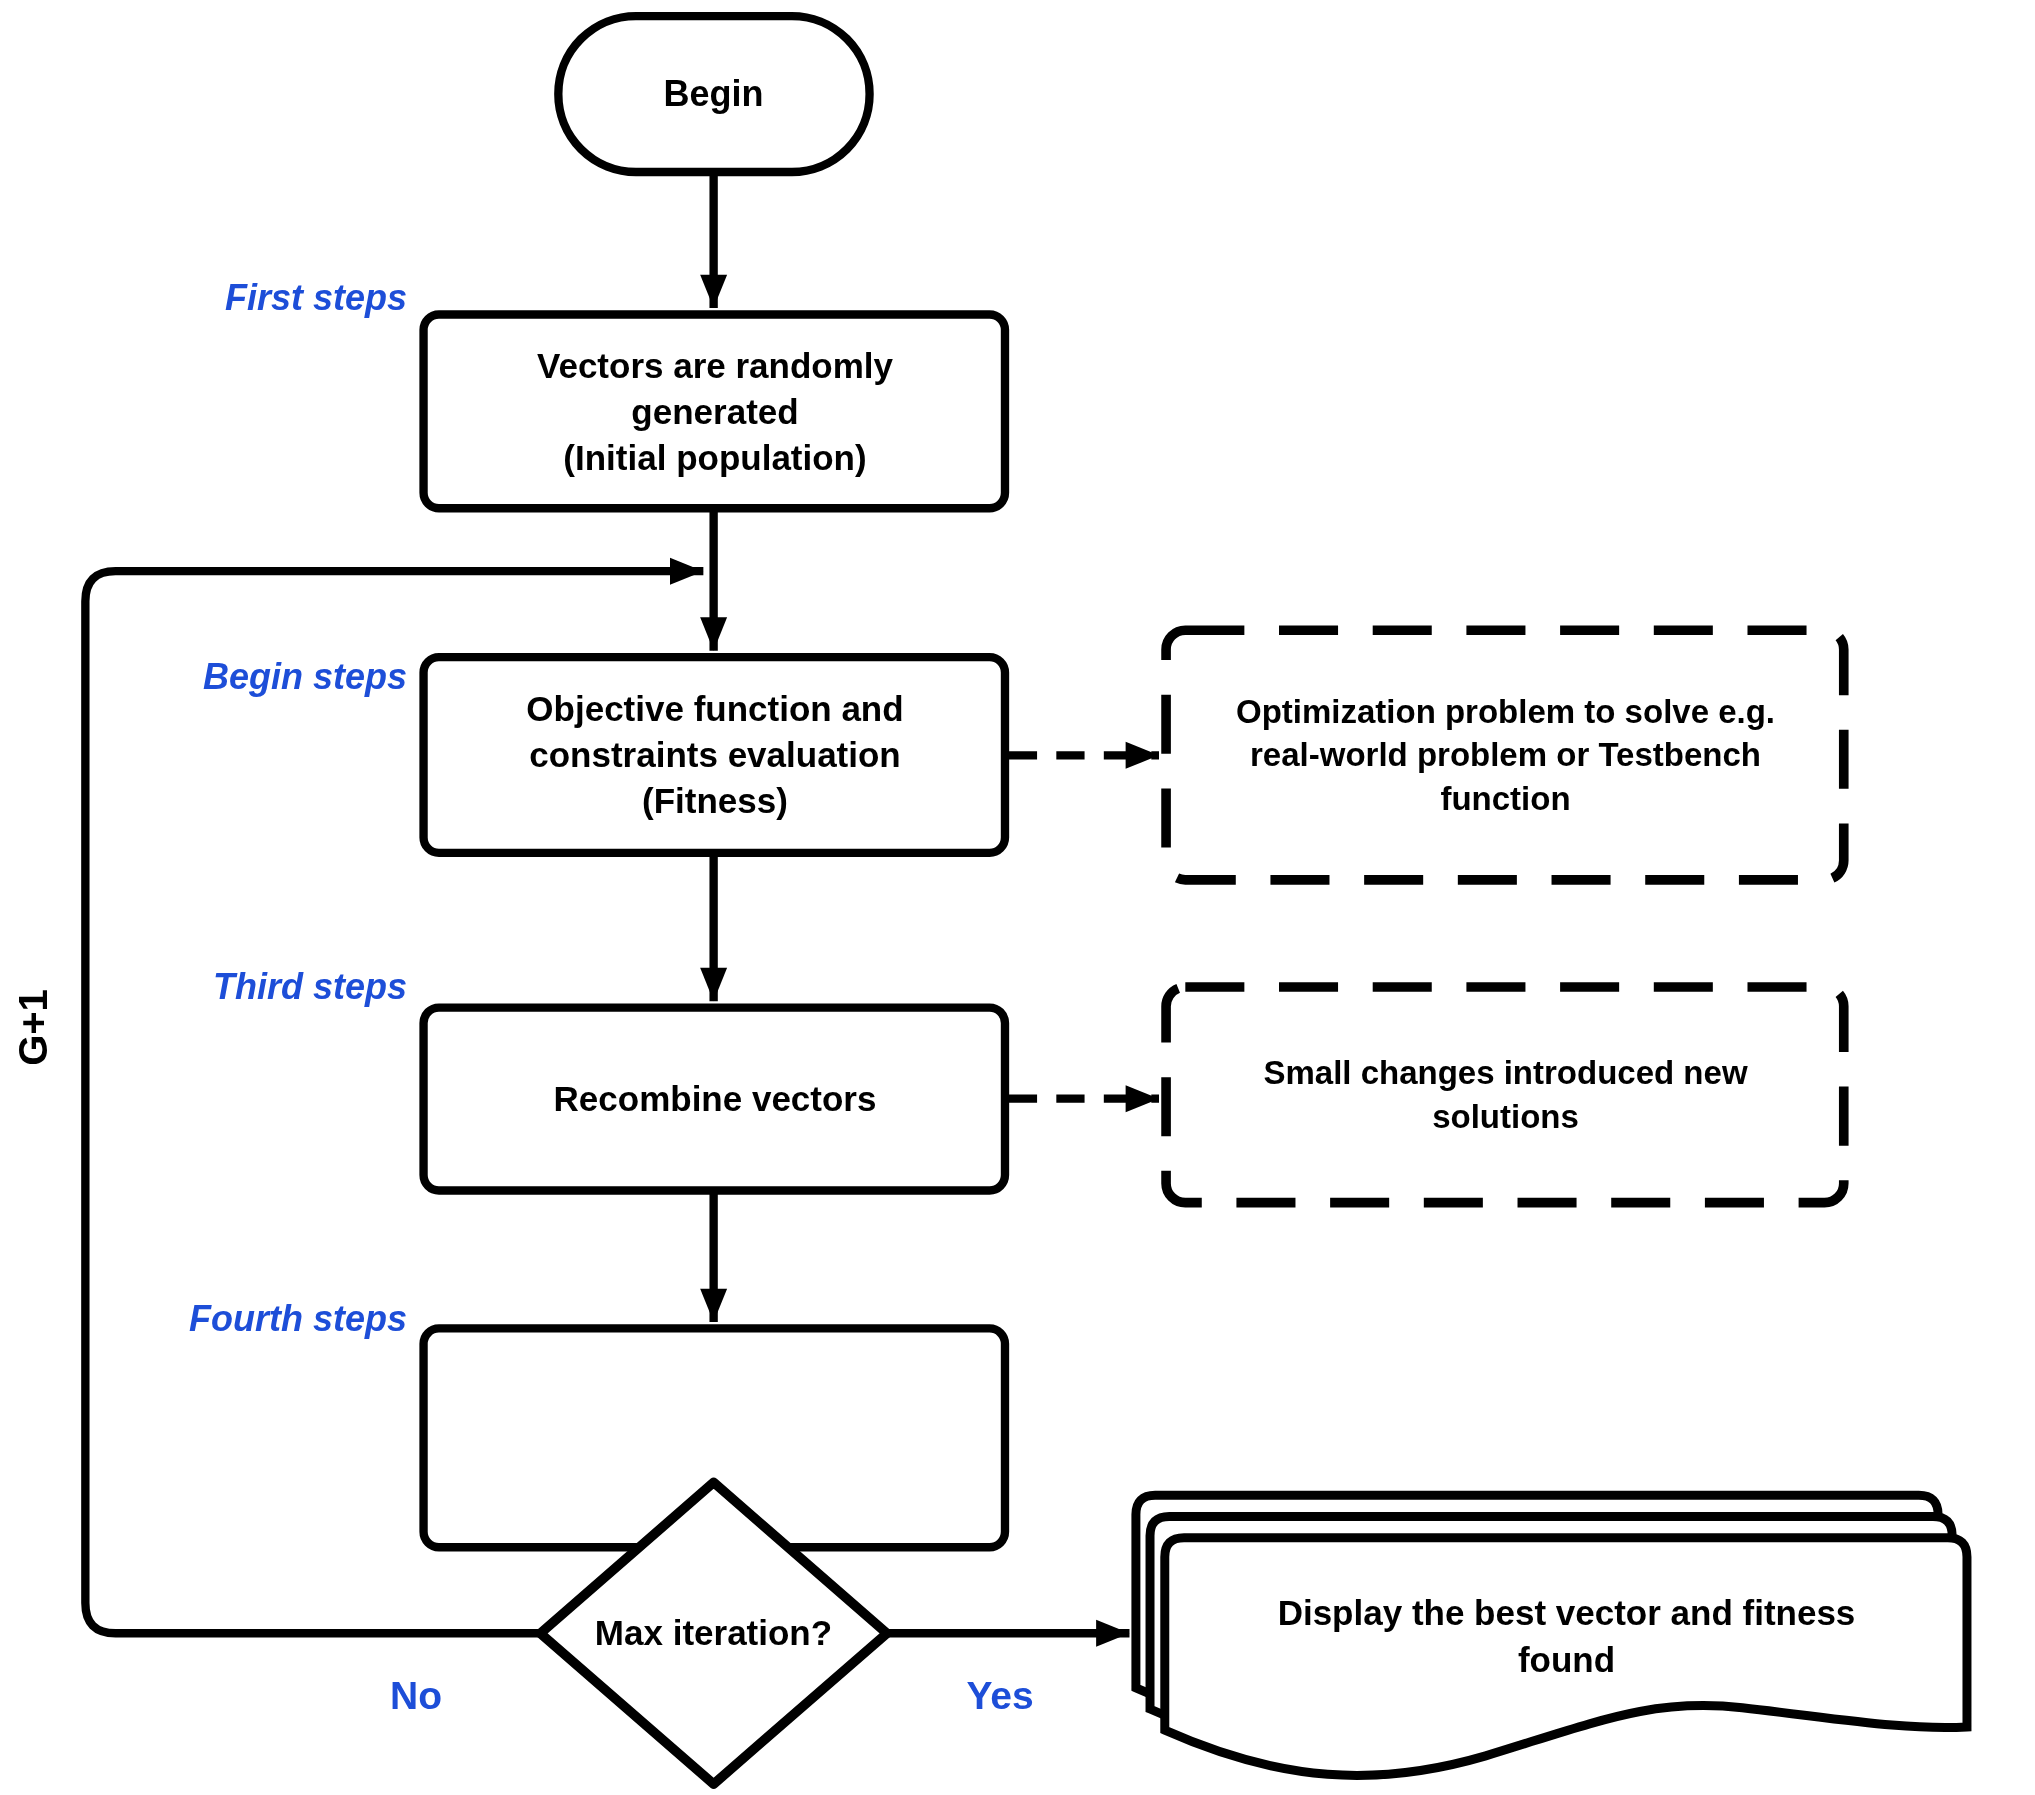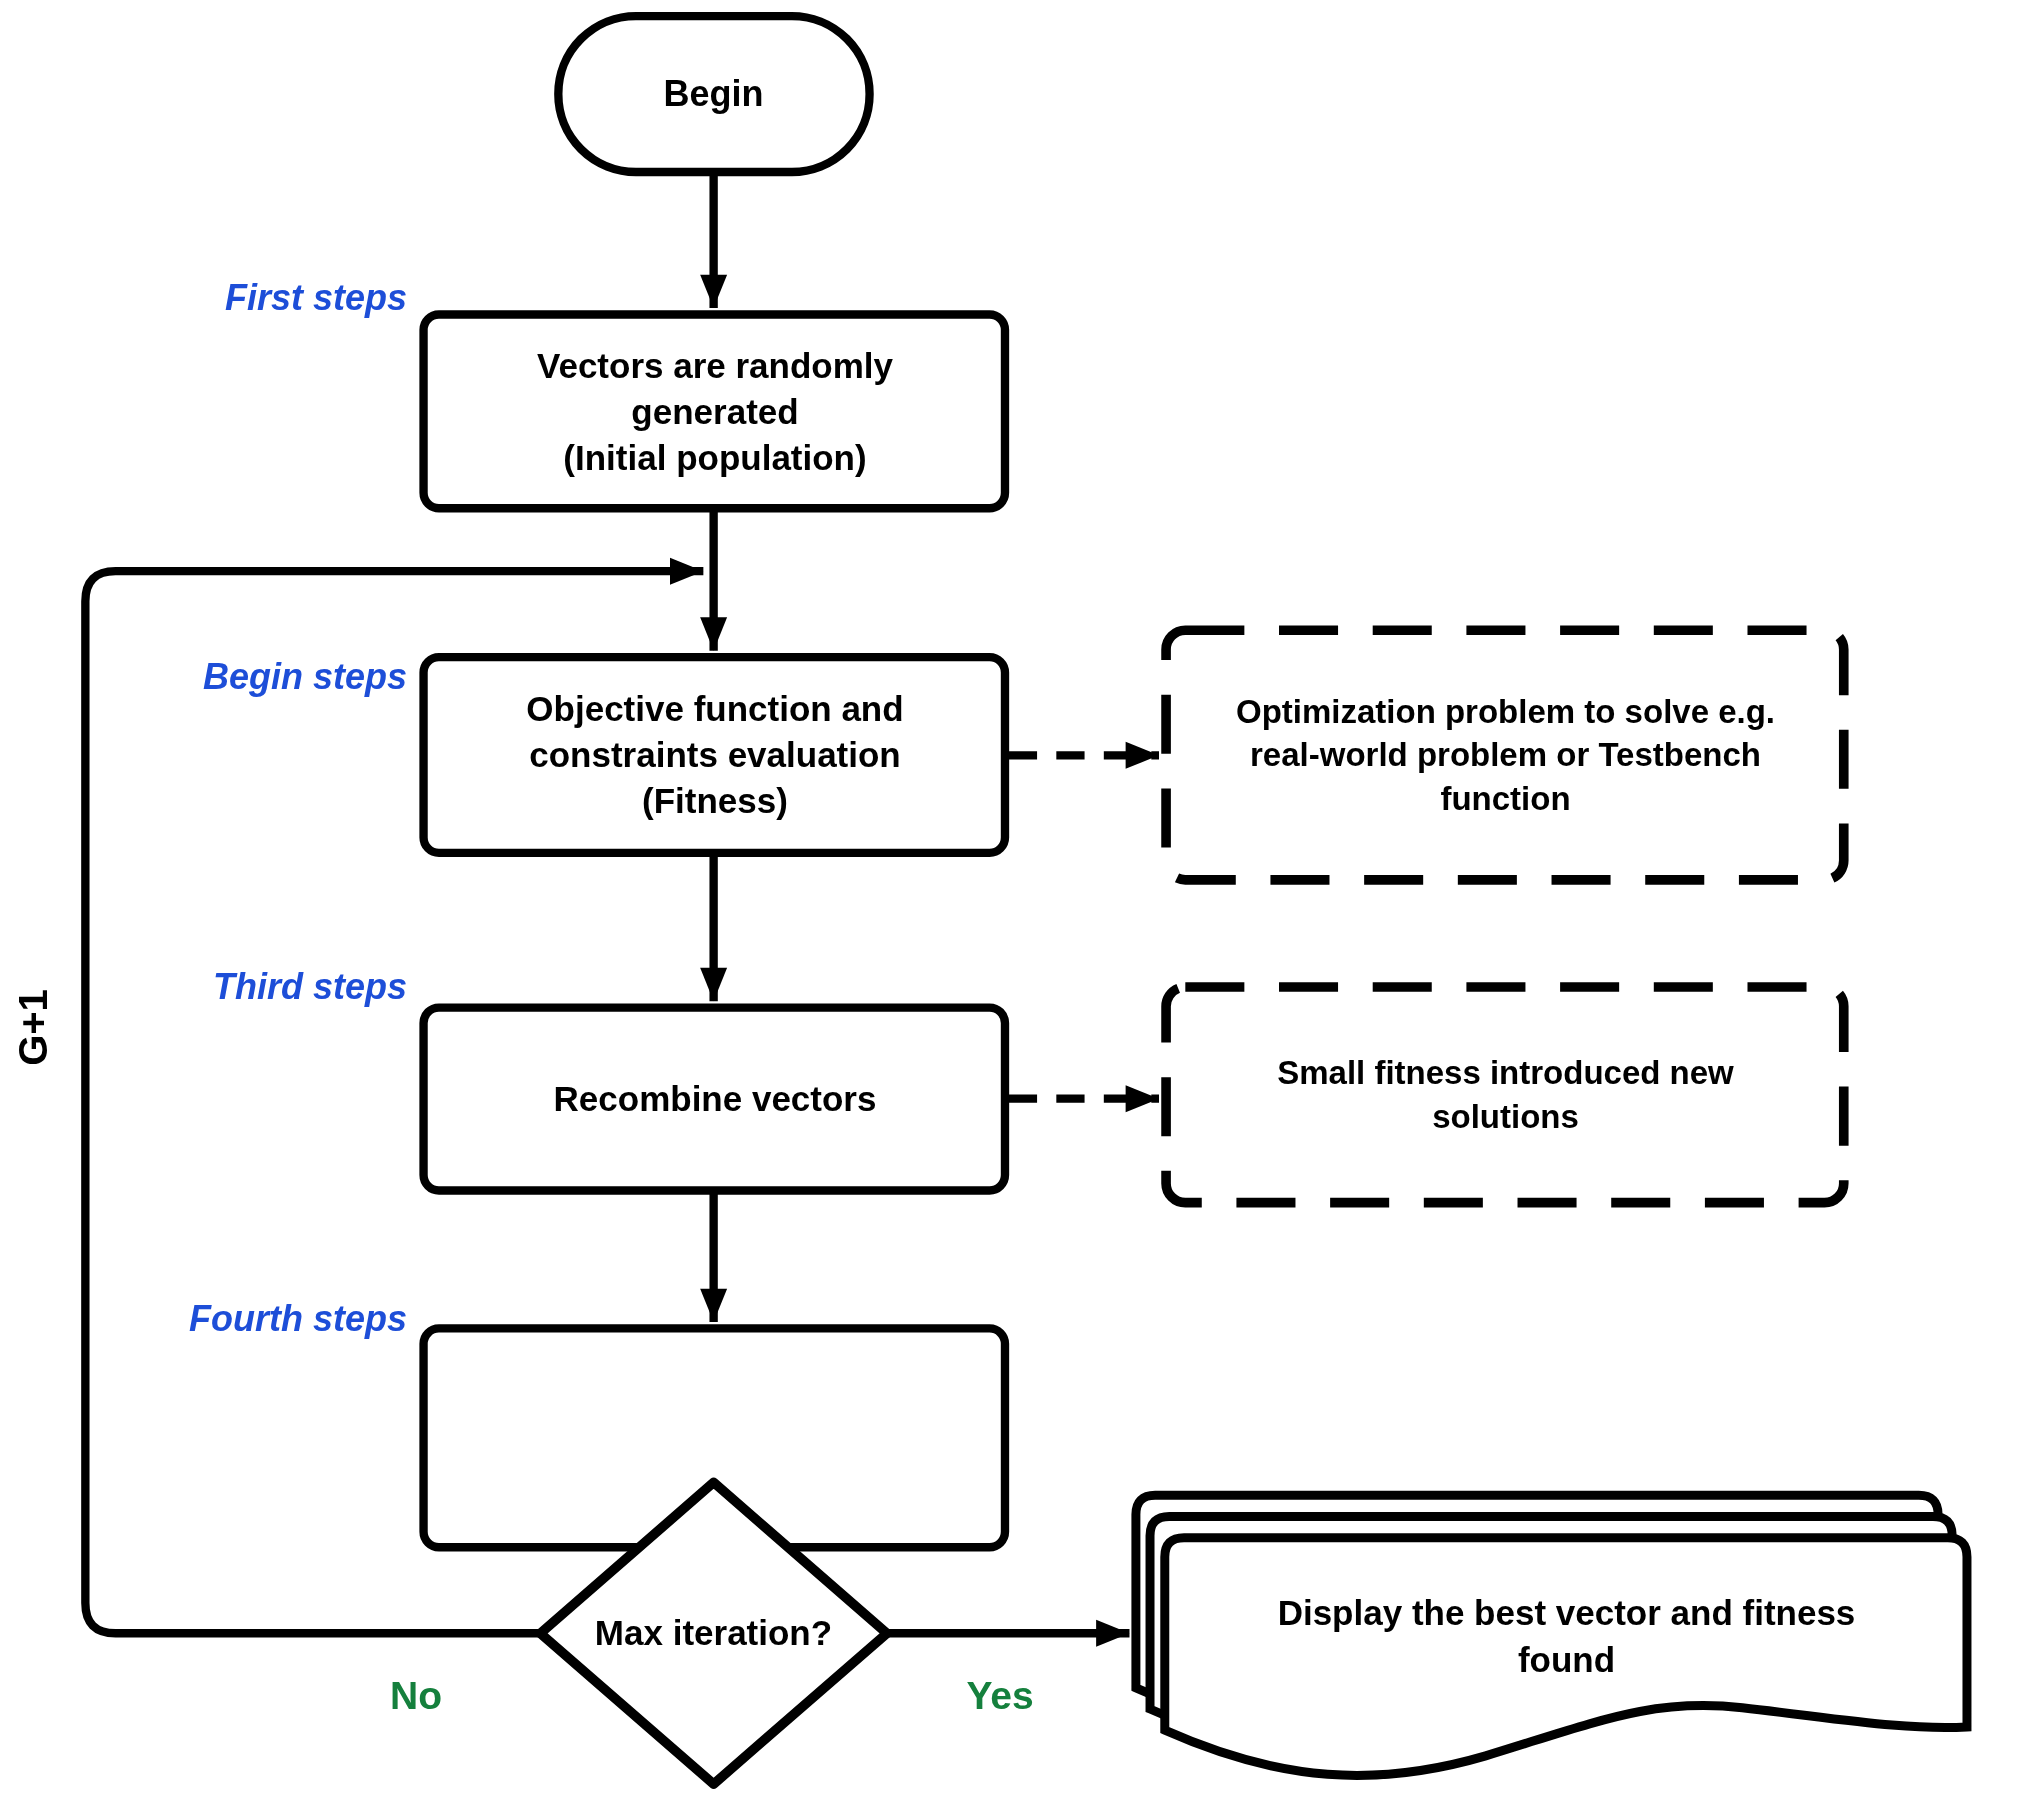--- a/index.html
+++ b/index.html
@@ -43,21 +43,21 @@
     text-align: right;
     width: 311px;
     left: 96px;
   }
   .branch-label {
     position: absolute;
     width: 154px;
     text-align: center;
     font-size: 39px;
     font-weight: bold;
-    color: #15803d;
+    color: #1d4ed8;
   }
   #loop-counter {
     position: absolute;
     left: -50px;
     top: 992px;
     width: 167px;
     height: 71px;
     display: flex;
     align-items: center;
     justify-content: center;
@@ -127,21 +127,21 @@
 constraints evaluation
 (Fitness)</div>
 
   <div class="node-text f54" style="left:424px; top:1008px; width:582px; height:183px;">Recombine vectors</div>
 
 
   <div class="node-text f52" style="left:1175px; top:630px; width:661px; height:250px;">Optimization problem to solve e.g.
 real-world problem or Testbench
 function</div>
 
-  <div class="node-text f52" style="left:1175px; top:987px; width:661px; height:216px;">Small fitness introduced new
+  <div class="node-text f52" style="left:1175px; top:987px; width:661px; height:216px;">Small changes introduced new
 solutions</div>
 
   <div class="node-text f54" style="left:540px; top:1540px; width:347px; height:186px;">Max iteration?</div>
 
   <div class="node-text f54" style="left:1191px; top:1553px; width:751px; height:167px;">Display the best vector and fitness
 found</div>
 
   <div class="step-label" style="top:277px;">First steps</div>
   <div class="step-label" style="top:656px;">Begin steps</div>
   <div class="step-label" style="top:966px;">Third steps</div>

